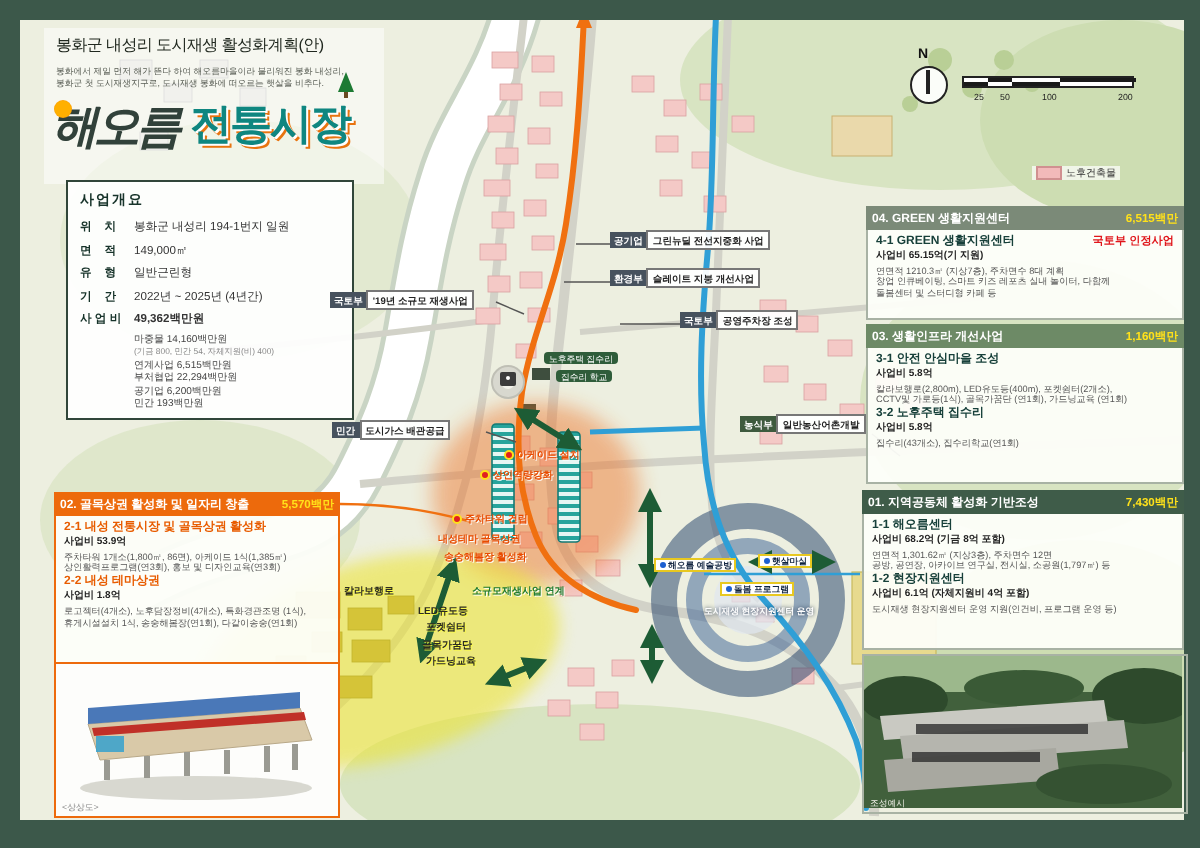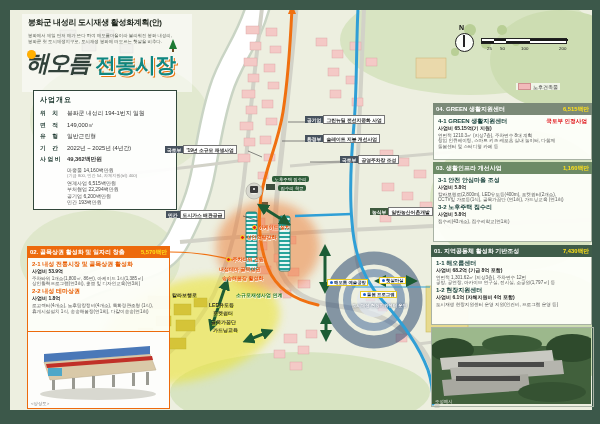--- a/index.html
+++ b/index.html
@@ -3,23 +3,23 @@
 <meta charset="utf-8">
 <style>
   html,body{margin:0;padding:0;}
   body{width:600px;height:424px;position:relative;overflow:hidden;
        font-family:"Liberation Sans", sans-serif;background:#3c584a;}
   .a{position:absolute;}
   .frame{width:600px;height:424px;background:#3c584a;position:relative;}
   .mapsvg{position:absolute;left:0;top:0;width:600px;height:424px;
           clip-path:inset(10px 8px 14px 10px);}
   
-  .title{left:28px;top:17px;width:180px;font-size:8px;font-weight:bold;color:#20281f;letter-spacing:-0.3px;}
+  .title{left:28px;top:17px;width:180px;font-size:8px;font-weight:normal;color:#20281f;letter-spacing:-0.3px;}
   .desc{left:28px;top:33px;width:185px;font-size:4.4px;color:#5a5f56;line-height:6px;}
-  .logo{left:26px;top:48px;display:flex;align-items:flex-end;}
+  .logo{left:26px;top:48px;display:flex;align-items:flex-start;}
   .logo-script{font-size:23px;font-weight:bold;font-style:italic;color:#31413a;letter-spacing:-2px;position:relative;}
   .logo-script .sun{position:absolute;left:1px;top:2px;width:9px;height:9px;border-radius:50%;
      background:radial-gradient(circle,#ffb000 0 60%,#f07010 100%);}
   .logo-main{font-size:21px;font-weight:900;color:#0f8680;letter-spacing:-1px;margin-left:6px;position:relative;
      text-shadow:1px 1px 0 #ffffff,2px 2px 0 #e87410;}
   .tree{position:absolute;right:-2px;top:-12px;width:0;height:0;border-left:4px solid transparent;
      border-right:4px solid transparent;border-bottom:10px solid #1d7a33;}
   .tree::after{content:"";position:absolute;left:-1px;top:10px;width:2px;height:3px;background:#6b4a22;}
   
   .ovbox{left:33px;top:90px;width:144px;height:120px;background:rgba(255,255,255,.93);

